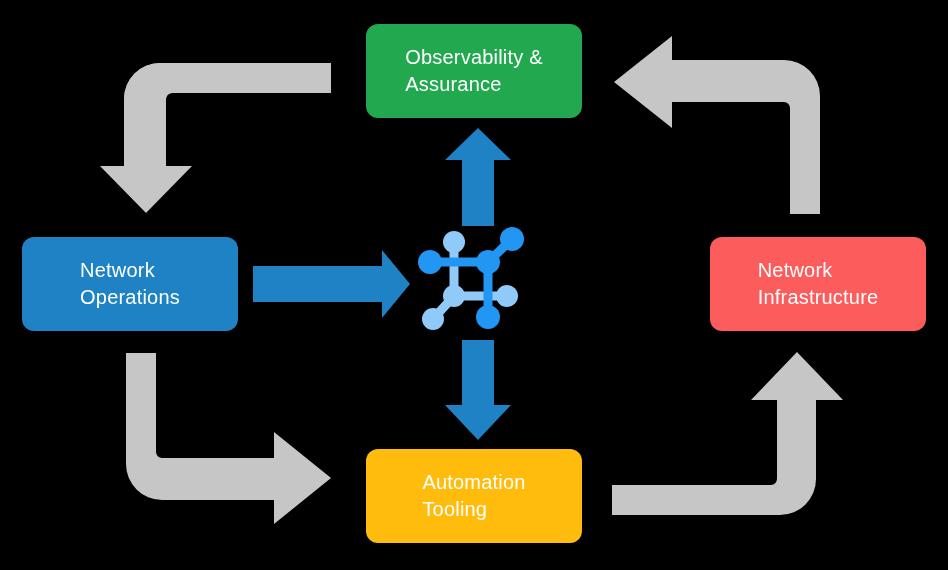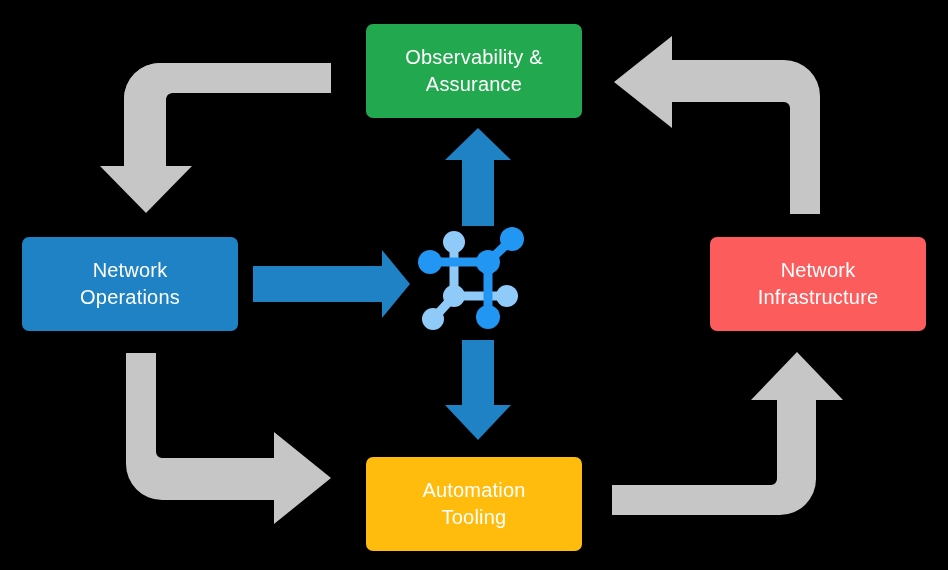--- a/index.html
+++ b/index.html
@@ -22,25 +22,24 @@
   }
   #svg-layer {
     position: absolute;
     left: 0;
     top: 0;
     width: 948px;
     height: 570px;
   }
   .node-box {
     position: absolute;
-    border-radius: 7px;
+    border-radius: 12px;
     display: flex;
     align-items: center;
     justify-content: center;
-    text-align: center;
     color: #ffffff;
     font-size: 20px;
     line-height: 1.35;
     font-weight: 400;
     letter-spacing: 0.2px;
     box-sizing: border-box;
     padding: 6px 10px;
     z-index: 3;
   }
   #box-observability {
@@ -59,21 +58,20 @@
     left: 710px;
     top: 237px;
     width: 216px;
     height: 94px;
   }
   #box-automation-tooling {
     left: 366px;
     top: 449px;
     width: 216px;
     height: 94px;
-    margin-top: 8px;
   }
   .node-label {
     display: block;
     white-space: pre-line;
   }
   #center-icon {
     position: absolute;
     left: 418px;
     top: 220px;
     width: 120px;

